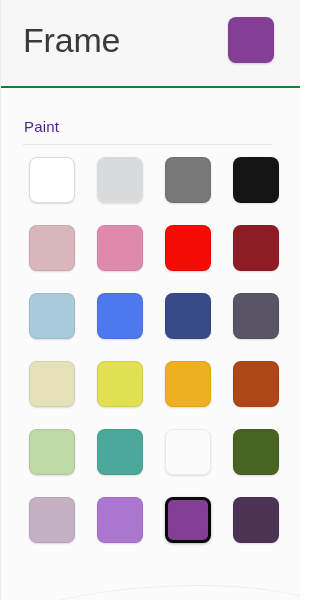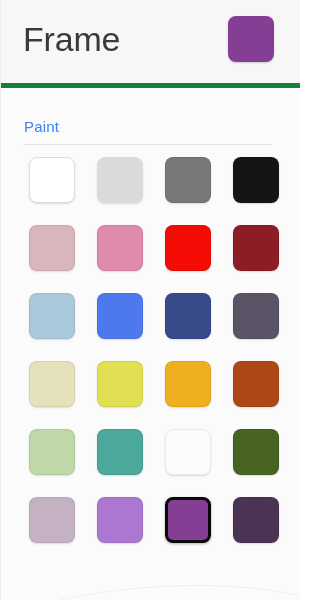--- a/index.html
+++ b/index.html
@@ -18,21 +18,21 @@
     background:#fbfbfc;
     border-left:1px solid #ececed;
     overflow:hidden;
   }
 
   
   #header {
     position:relative;
     height:88px;
     background:#f7f7f8;
-    border-bottom:5px solid #15803d;
+    border-bottom:2px solid #15803d;
     display:flex;
     align-items:center;
     justify-content:space-between;
     padding:0 26px 6px 22px;
   }
 
   #frame-title {
     font-size:34px;
     font-weight:400;
     color:#3a3a3c;
@@ -44,21 +44,21 @@
     width:46px; height:46px;
     border-radius:8px;
     box-shadow:0 1px 2px rgba(0,0,0,.18);
   }
 
   
   #body { position:relative; padding:0; }
 
   #section-label {
     font-size:15px;
-    color:#3b82f6;
+    color:#4c1d95;
     padding:30px 0 9px 23px;
     letter-spacing:.2px;
   }
 
   #section-divider {
     height:1px;
     background:#e4e4e6;
     margin:0 28px 0 22px;
   }
 

